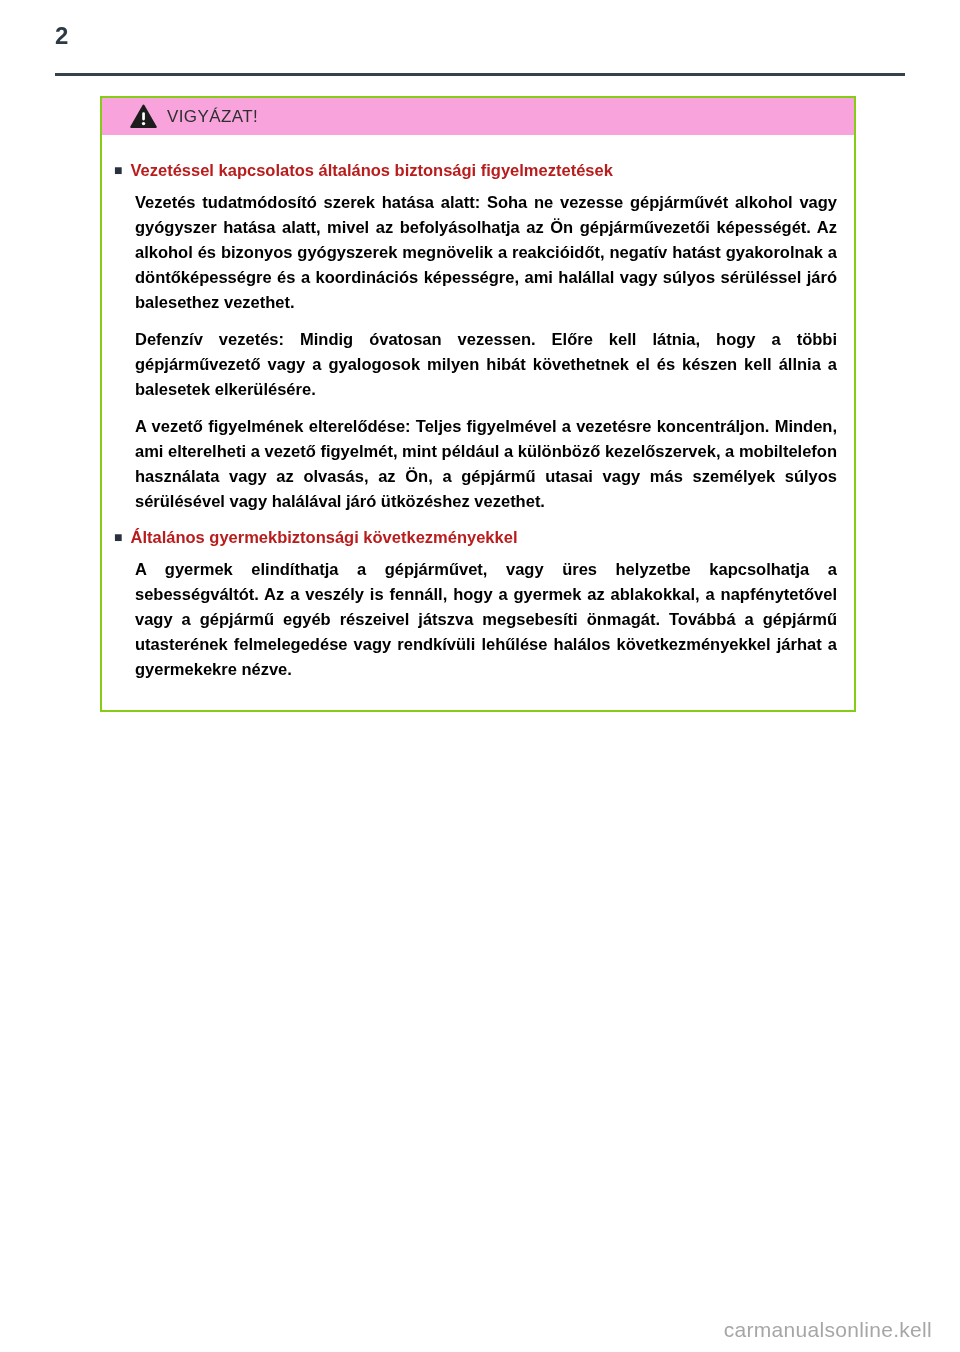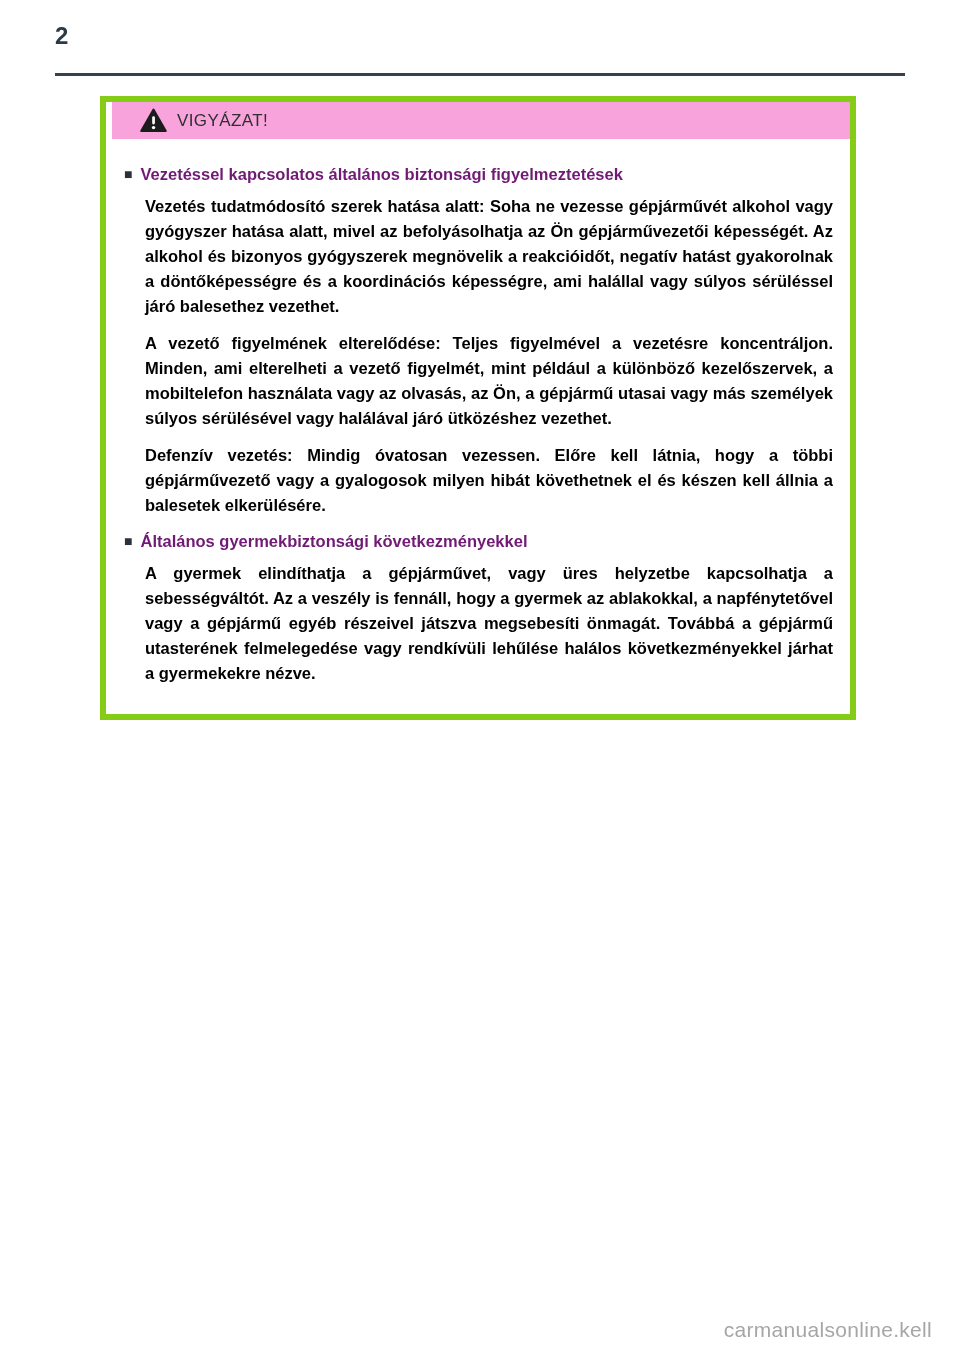--- a/index.html
+++ b/index.html
@@ -31,23 +31,22 @@
     left: 55px;
     width: 850px;
     height: 3px;
     background: #35424c;
   }
   .warning-box {
     position: absolute;
     top: 96px;
     left: 100px;
     width: 756px;
-    border: 6px solid #84cc16;
+    border: 2px solid #84cc16;
     background: #ffffff;
-    padding-left: 6px;
   }
   .warning-header {
     height: 37px;
     background: #f8a3dc;
     display: flex;
     align-items: center;
     padding-left: 28px;
   }
   .warning-icon {
     display: inline-flex;
@@ -70,21 +69,21 @@
   .bullet {
     color: #28313c;
     font-size: 14px;
     line-height: 22px;
     margin-right: 8px;
     flex: 0 0 auto;
   }
   .heading-text {
     font-size: 16.5px;
     font-weight: bold;
-    color: #701a75;
+    color: #b91c1c;
     line-height: 23px;
   }
   .body-paragraph {
     margin: 0 2px 12px 21px;
     font-size: 16.5px;
     line-height: 25px;
     color: #000000;
     text-align: justify;
     font-weight: bold;
   }
@@ -117,22 +116,22 @@
         </svg>
       </span>
       <span class="warning-title">VIGYÁZAT!</span>
     </div>
     <div class="warning-body" id="warning-sections">
         <div class="section-heading">
           <span class="bullet">■</span>
           <span class="heading-text">Vezetéssel kapcsolatos általános biztonsági figyelmeztetések</span>
         </div>
         <p class="body-paragraph">Vezetés tudatmódosító szerek hatása alatt: Soha ne vezesse gépjárművét alkohol vagy gyógyszer hatása alatt, mivel az befolyásolhatja az Ön gépjárművezetői képességét. Az alkohol és bizonyos gyógyszerek megnövelik a reakcióidőt, negatív hatást gyakorolnak a döntőképességre és a koordinációs képességre, ami halállal vagy súlyos sérüléssel járó balesethez vezethet.</p>
+        <p class="body-paragraph">Defenzív vezetés: Mindig óvatosan vezessen. Előre kell látnia, hogy a többi gépjárművezető vagy a gyalogosok milyen hibát követhetnek el és készen kell állnia a balesetek elkerülésére.</p>
         <p class="body-paragraph">A vezető figyelmének elterelődése: Teljes figyelmével a vezetésre koncentráljon. Minden, ami elterelheti a vezető figyelmét, mint például a különböző kezelőszervek, a mobiltelefon használata vagy az olvasás, az Ön, a gépjármű utasai vagy más személyek súlyos sérülésével vagy halálával járó ütközéshez vezethet.</p>
-        <p class="body-paragraph">Defenzív vezetés: Mindig óvatosan vezessen. Előre kell látnia, hogy a többi gépjárművezető vagy a gyalogosok milyen hibát követhetnek el és készen kell állnia a balesetek elkerülésére.</p>
         <div class="section-heading">
           <span class="bullet">■</span>
           <span class="heading-text">Általános gyermekbiztonsági következményekkel</span>
         </div>
         <p class="body-paragraph">A gyermek elindíthatja a gépjárművet, vagy üres helyzetbe kapcsolhatja a sebességváltót. Az a veszély is fennáll, hogy a gyermek az ablakokkal, a napfénytetővel vagy a gépjármű egyéb részeivel játszva megsebesíti önmagát. Továbbá a gépjármű utasterének felmelegedése vagy rendkívüli lehűlése halálos következményekkel járhat a gyermekekre nézve.</p>
       </div>
   </div>
 
   <div class="watermark">carmanualsonline.kell</div>
 

